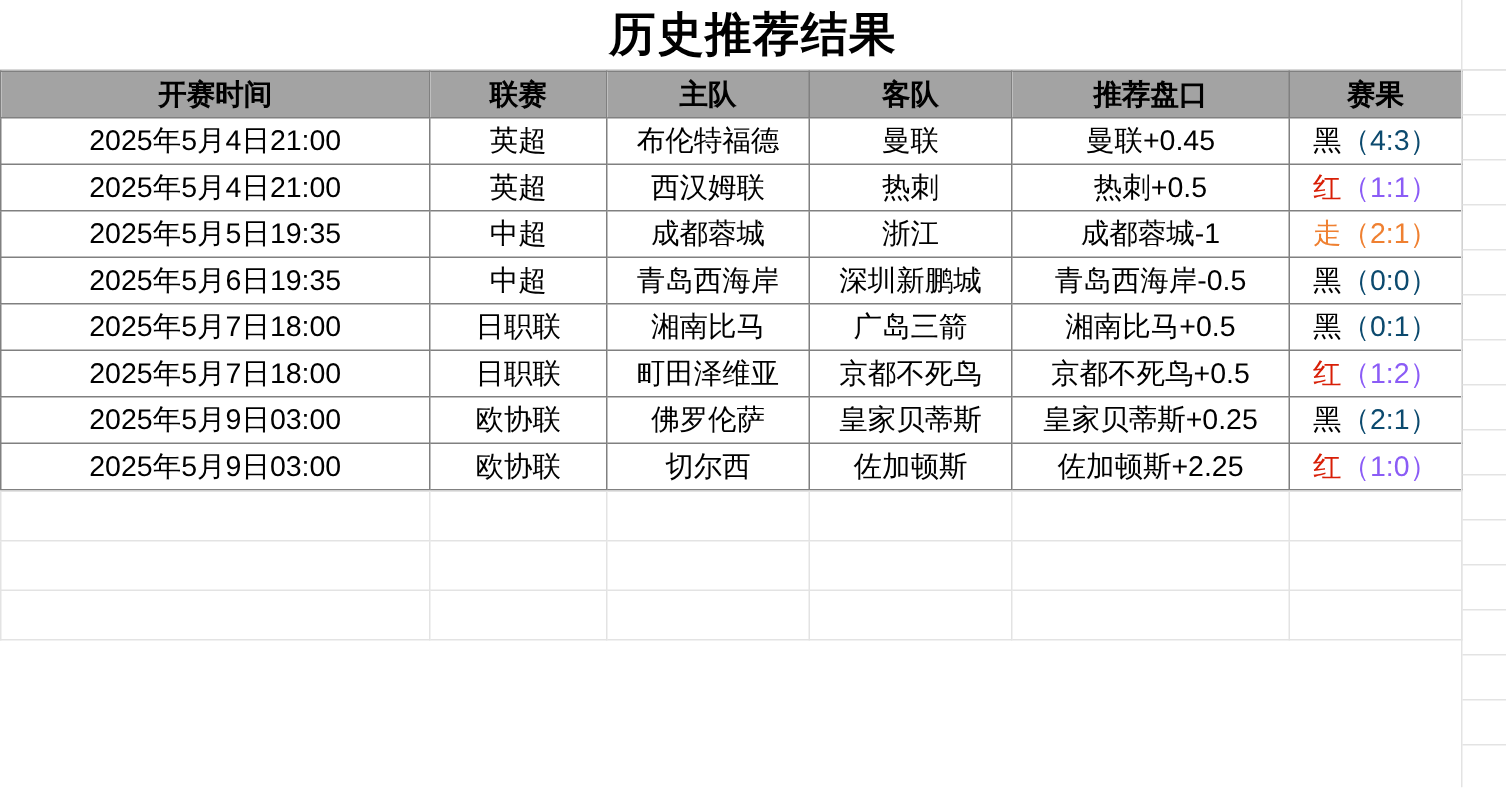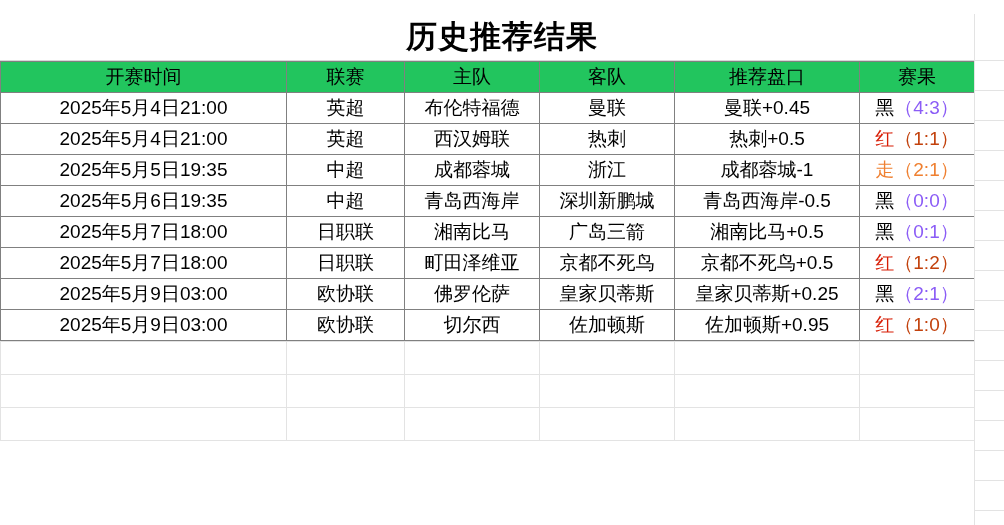--- a/index.html
+++ b/index.html
@@ -12,21 +12,20 @@
     height: 525px;
     overflow: hidden;
     font-family: "Liberation Sans", sans-serif;
     color: #000000;
   }
   .sheet {
     position: relative;
     width: 1004px;
     height: 432px;
     background: #ffffff;
-    margin-top: 14px;
   }
   .title-row {
     height: 47px;
     display: flex;
     align-items: center;
     justify-content: center;
     border-bottom: 1px solid #d8d8d8;
     box-sizing: border-box;
   }
   .title-text {
@@ -44,42 +43,42 @@
     border: 1px solid #808080;
     padding: 0;
     height: 30px;
     font-size: 19px;
     text-align: center;
     vertical-align: middle;
     white-space: nowrap;
     overflow: hidden;
   }
   thead th {
-    background: #22c55e;
-    font-weight: normal;
+    background: #a3a3a3;
+    font-weight: bold;
     font-size: 20px;
     height: 40px;
   }
   .col-time { width: 286px; }
   .col-league { width: 118px; }
   .col-home { width: 135px; }
   .col-away { width: 135px; }
   .col-pick { width: 185px; }
   .col-result { width: 115px; }
   .res {
     display: inline-block;
     white-space: nowrap;
   }
   .res .mark { font-weight: normal; }
   .res.zou .mark { color: #ef8031; }
   .res.hong .mark { color: #d81e06; }
   .res.hei .mark { color: #000000; }
-  .res .score { color: #8b5cf6; }
+  .res .score { color: #0c4a6e; }
   .res.zou .score, .res.hong .score { color: #ef8031; }
-  .res.hong .score { color: #c2410c; }
+  .res.hong .score { color: #8b5cf6; }
   .empty-area {
     width: 974px;
   }
   .empty-area table {
     border-collapse: collapse;
     table-layout: fixed;
     width: 974px;
   }
   .empty-area td {
     border: 1px solid #e3e3e3;
@@ -188,21 +187,21 @@
           <td>佛罗伦萨</td>
           <td>皇家贝蒂斯</td>
           <td>皇家贝蒂斯+0.25</td>
           <td><span class="res hei"><span class="mark">黑</span><span class="score">（2:1）</span></span></td>
         </tr>
         <tr>
           <td>2025年5月9日03:00</td>
           <td>欧协联</td>
           <td>切尔西</td>
           <td>佐加顿斯</td>
-          <td>佐加顿斯+0.95</td>
+          <td>佐加顿斯+2.25</td>
           <td><span class="res hong"><span class="mark">红</span><span class="score">（1:0）</span></span></td>
         </tr>
       </tbody>
   </table>
 
   <div class="empty-area">
     <table>
       <colgroup>
         <col class="col-time">
           <col class="col-league">

